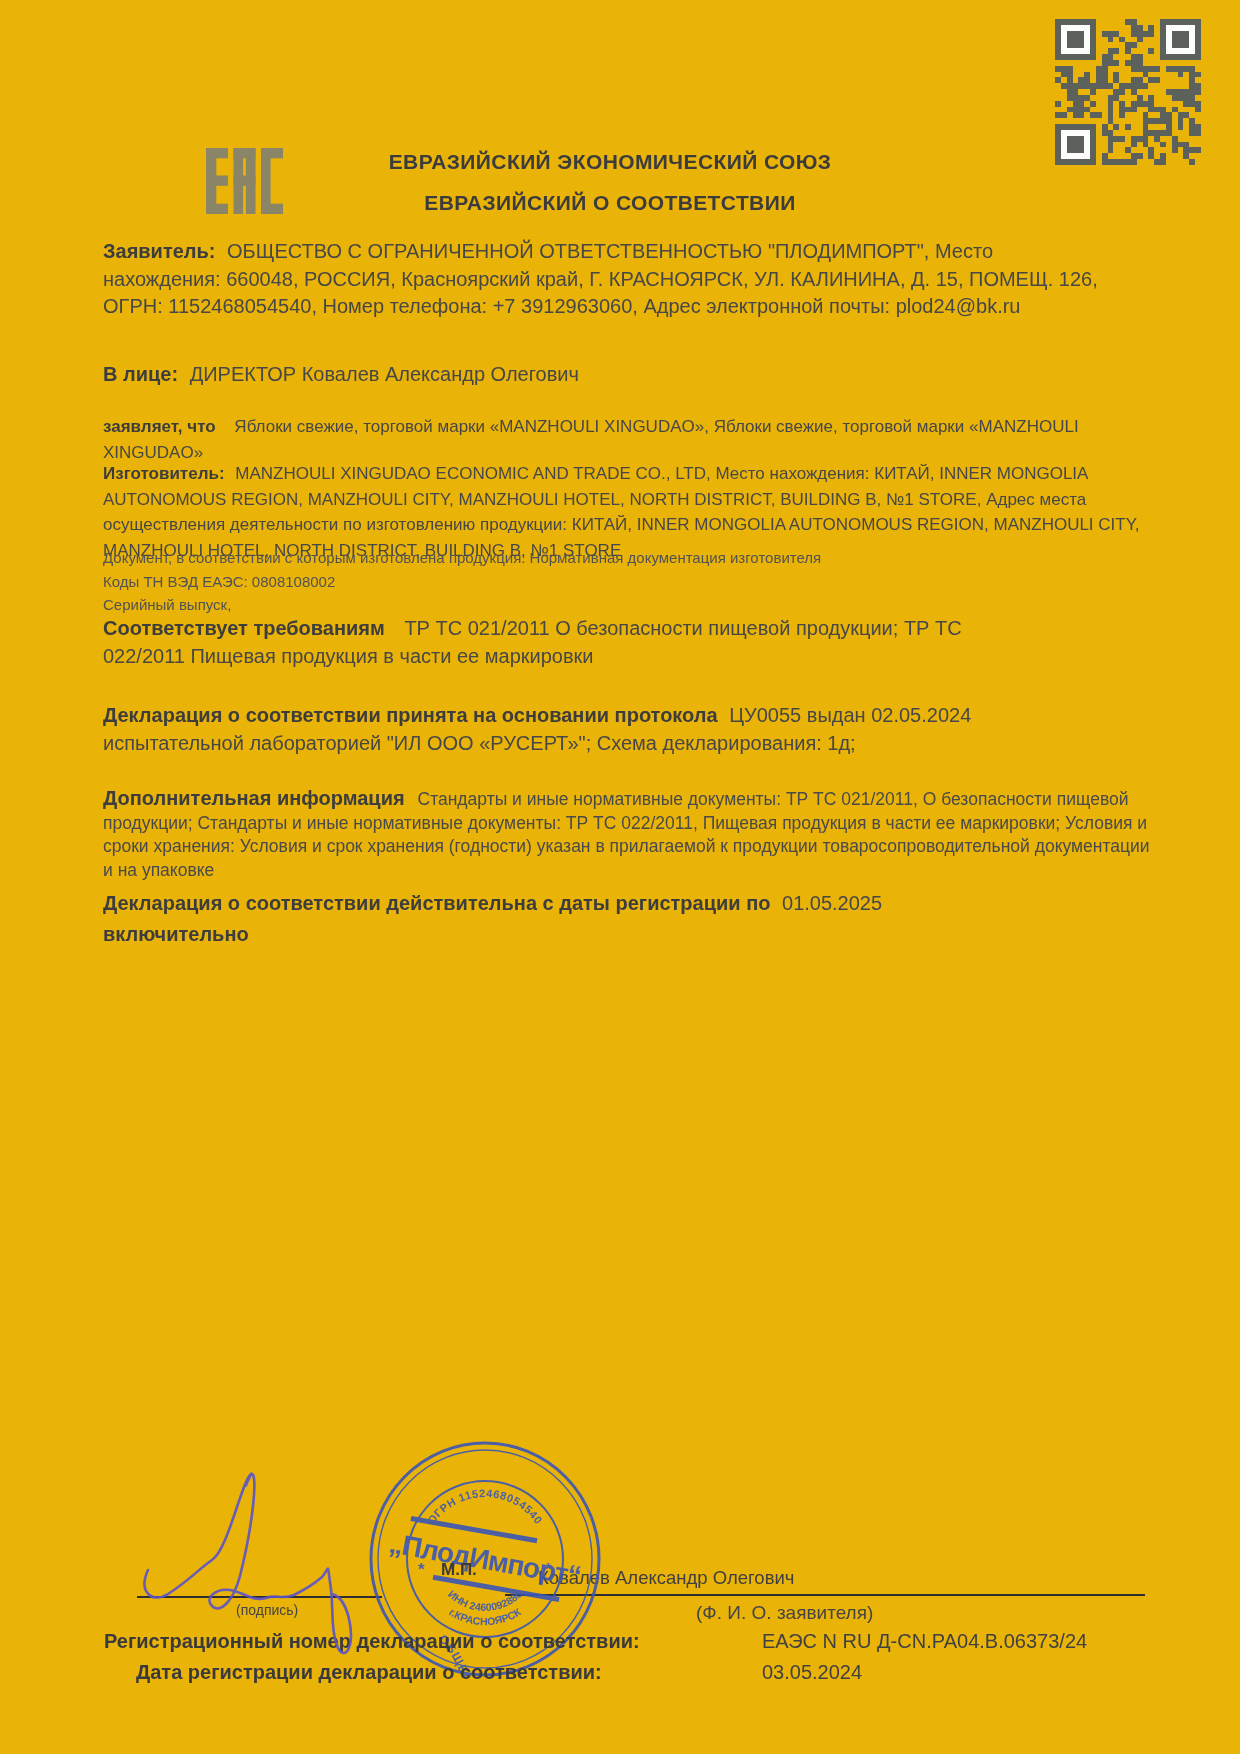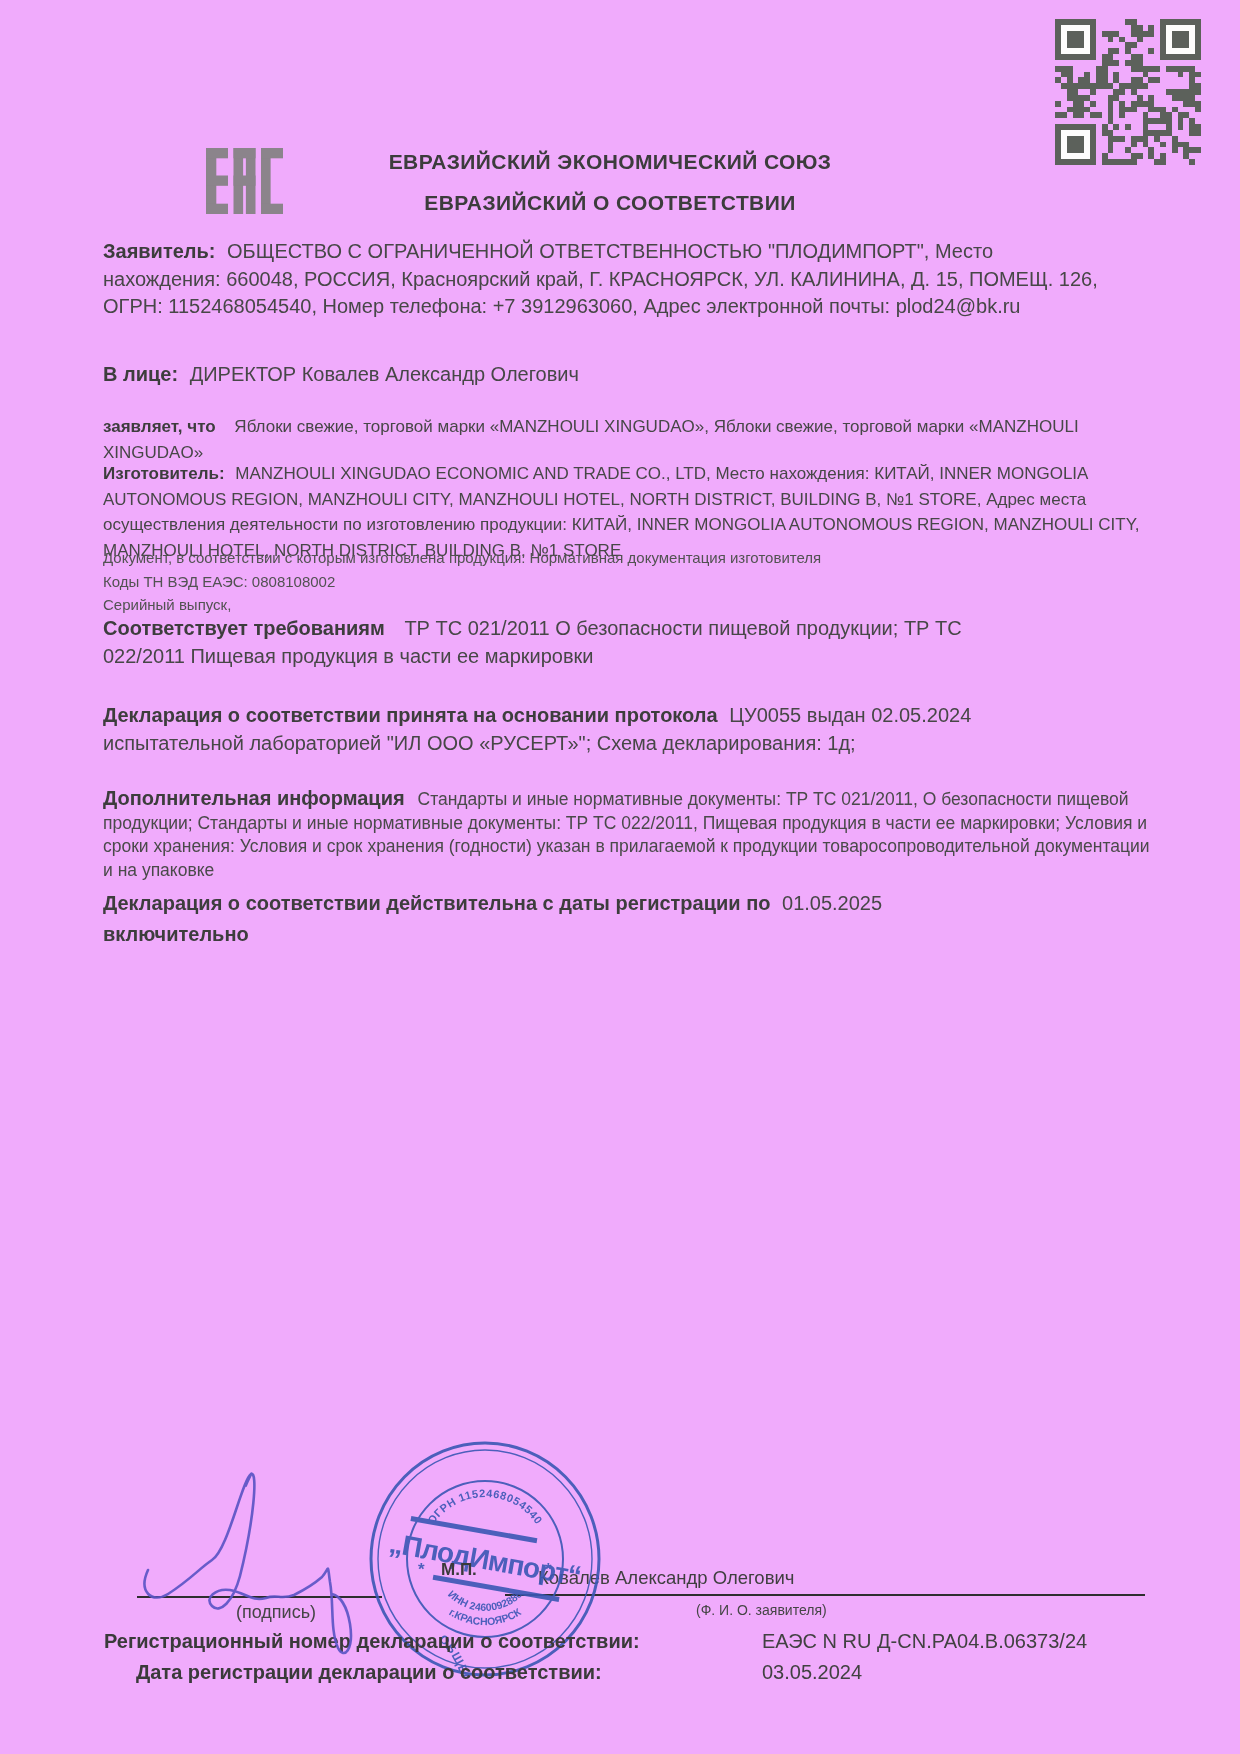--- a/index.html
+++ b/index.html
@@ -1,30 +1,30 @@
 <!DOCTYPE html>
 <html lang="ru"><head>
 <meta charset="utf-8">
 <style>
   html,body{margin:0;padding:0;background:#e8e8e8;}
-  #page{position:relative;width:1240px;height:1754px;margin:0 auto;background:#f0abfc;
+  #page{position:relative;width:1240px;height:1754px;margin:0 auto;background:#eab308;
         font-family:"Liberation Sans", sans-serif;color:#3f3f3f;overflow:hidden;}
   .abs{position:absolute;}
   .b{font-weight:bold;}
   .center{text-align:center;}
   .title{font-size:21px;font-weight:bold;color:#3c3c3c;letter-spacing:.4px;}
   .para{font-size:20px;line-height:27.5px;color:#474747;}
   .para .lbl{font-weight:bold;margin-right:6px;color:#3d3d3d;}
   .para.small{font-size:17px;line-height:25.5px;}
   .faint{font-size:15px;line-height:24px;color:#525252;}
   .addl{font-size:17.5px;line-height:23.5px;color:#4a4a4a;}
   .addl .lbl{font-size:20px;}
   .gap-lbl{margin-right:14px !important;}
   .sig-line{height:2px;background:#2e2e2e;z-index:3;}
-  .cap{font-size:18px;color:#454545;z-index:3;}
+  .cap{font-size:14px;color:#454545;z-index:3;}
   .regrow-label{font-size:20px;font-weight:bold;color:#3a3a3a;z-index:6;}
   .regrow-value{font-size:20px;color:#414141;z-index:6;}
   .mp{font-size:17px;font-weight:bold;color:#3a3a3a;z-index:6;}
   .name{font-size:18.5px;color:#3f3f3f;z-index:2;}
   #stamp{z-index:5;opacity:.9;}
   #signature{z-index:7;}
 </style>
 </head>
 <body>
 
@@ -363,20 +363,20 @@
     </g>
   </svg>
 
   <div class="abs mp" style="left:441px;top:1560px;">М.П.</div>
   <div class="abs name" style="left:510px;top:1567px;margin-left:28px;">Ковалев Александр Олегович</div>
 
   <div class="abs sig-line" style="left:137px;top:1596px;width:245px;"></div>
   <div class="abs sig-line" style="left:505px;top:1594px;width:640px;"></div>
 
   <div class="abs cap" style="left:236px;top:1602px;">(подпись)</div>
-  <div class="abs cap" style="left:696px;top:1602px;font-size:14px;">(Ф. И. О. заявителя)</div>
+  <div class="abs cap" style="left:696px;top:1602px;font-size:19px;">(Ф. И. О. заявителя)</div>
 
   <div class="abs regrow-label" style="left:104px;top:1630px;">Регистрационный номер декларации о соответствии:</div>
   <div class="abs regrow-value" style="left:762px;top:1630px;">ЕАЭС N RU Д-CN.РА04.В.06373/24</div>
   <div class="abs regrow-label" style="left:104px;top:1661px;margin-left:32px;">Дата регистрации декларации о соответствии:</div>
   <div class="abs regrow-value" style="left:762px;top:1661px;">03.05.2024</div>
 
 </div>
 
 </body></html>

